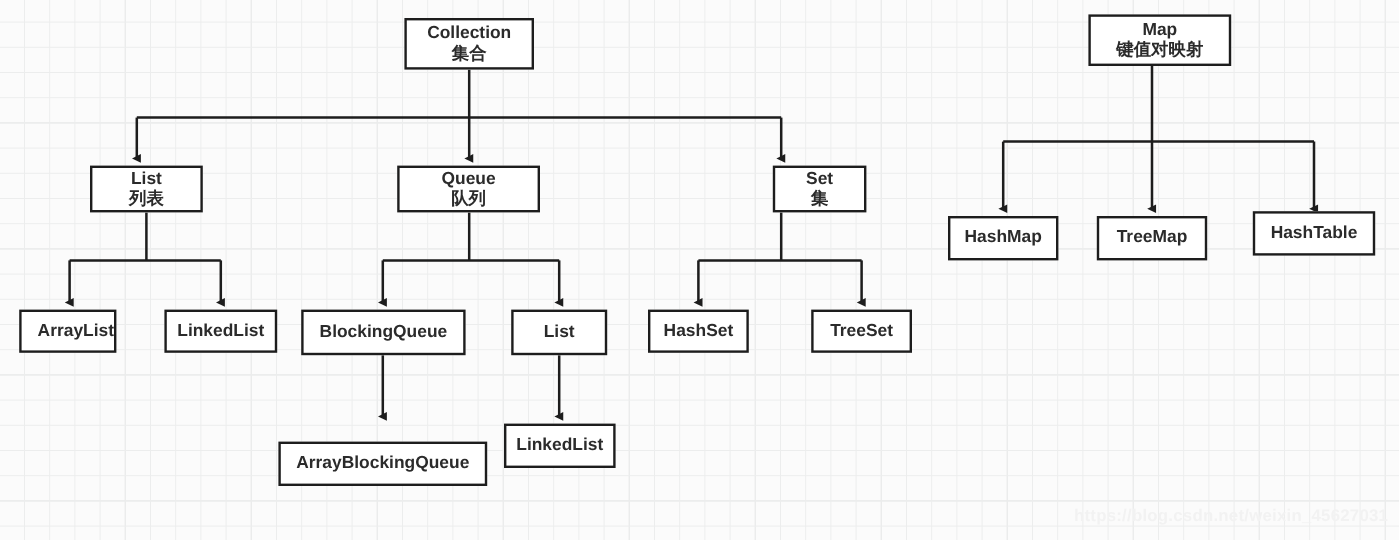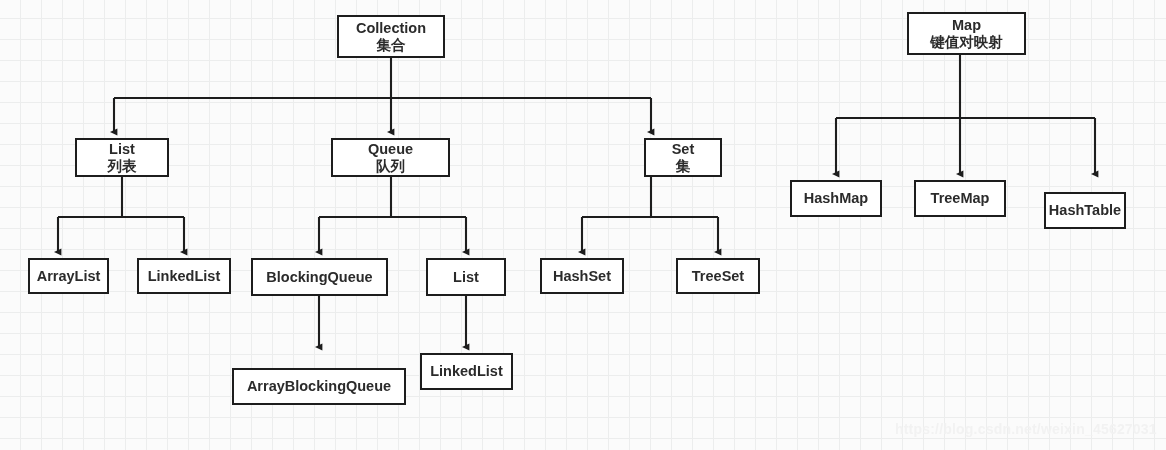--- a/index.html
+++ b/index.html
@@ -125,21 +125,21 @@
   <div class="node" style="left:331px; top:138px; width:119px; height:39px;">
     <span class="en">Queue</span>
     <span class="cn">队列</span>
   </div>
 
   <div class="node" style="left:612px; top:138px; width:78px; height:39px;margin-left:32px;">
     <span class="en">Set</span>
     <span class="cn">集</span>
   </div>
 
-  <div class="node single" style="left:28px; top:258px; width:81px; height:36px;">
+  <div class="node single" style="left:16px; top:258px; width:81px; height:36px;align-items:flex-end;">
     <span class="en">ArrayList</span>
   </div>
 
   <div class="node single" style="left:137px; top:258px; width:94px; height:36px;">
     <span class="en">LinkedList</span>
   </div>
 
   <div class="node single" style="left:251px; top:258px; width:137px; height:38px;">
     <span class="en">BlockingQueue</span>
   </div>
@@ -170,19 +170,19 @@
   </div>
 
   <div class="node single" style="left:914px; top:180px; width:92px; height:37px;">
     <span class="en">TreeMap</span>
   </div>
 
   <div class="node single" style="left:790px; top:180px; width:92px; height:37px;">
     <span class="en">HashMap</span>
   </div>
 
-  <div class="node single" style="left:1044px; top:192px; width:82px; height:37px;">
+  <div class="node single" style="left:1044px; top:176px; width:102px; height:37px;">
     <span class="en">HashTable</span>
   </div>
 
   <div id="watermark">https://blog.csdn.net/weixin_45627031</div>
 
 </div>
 
 </body></html>

